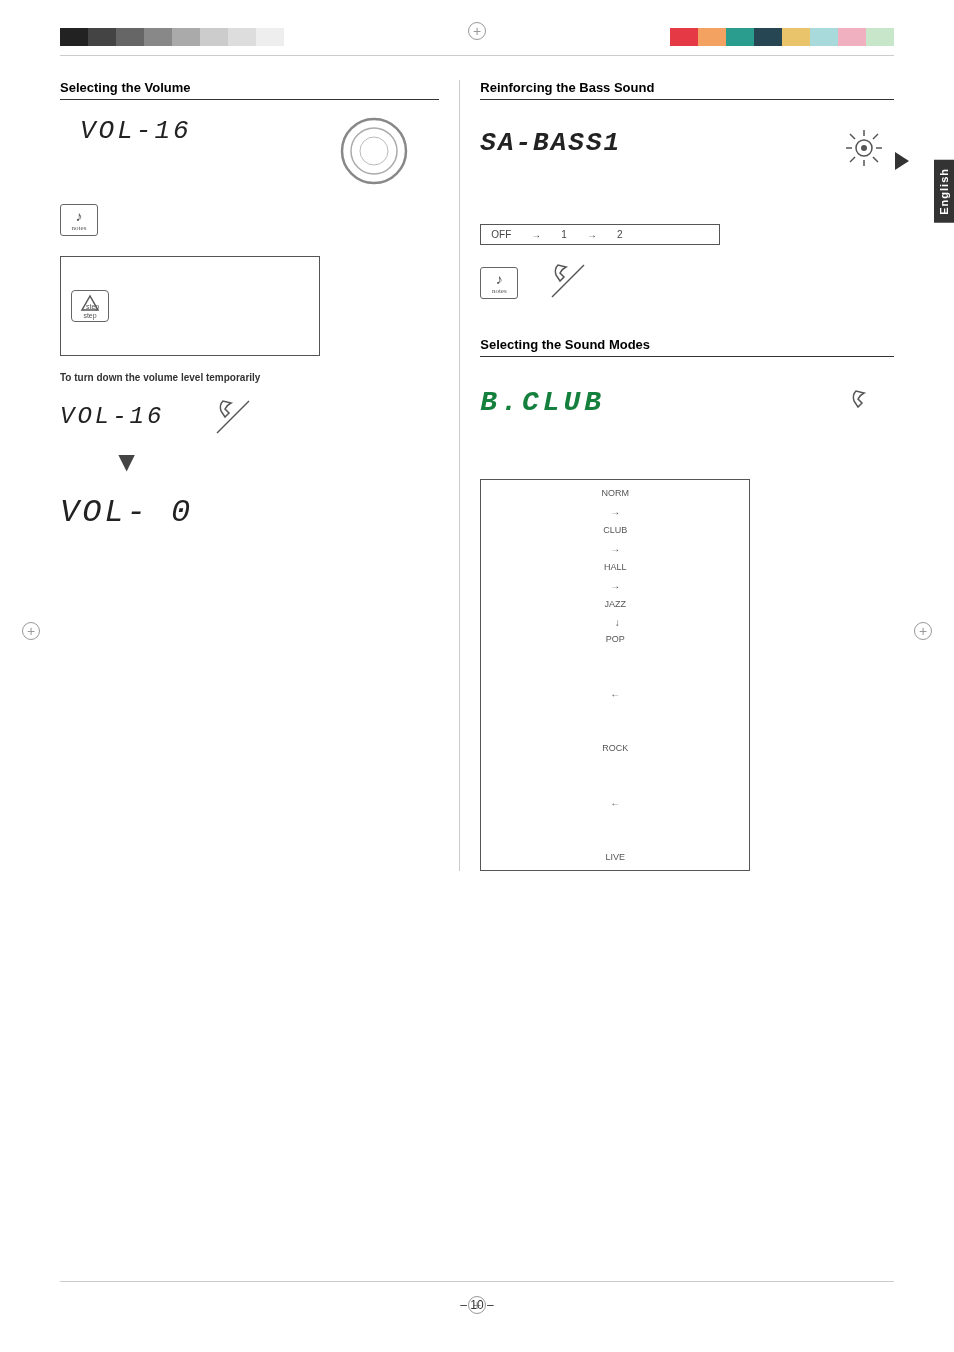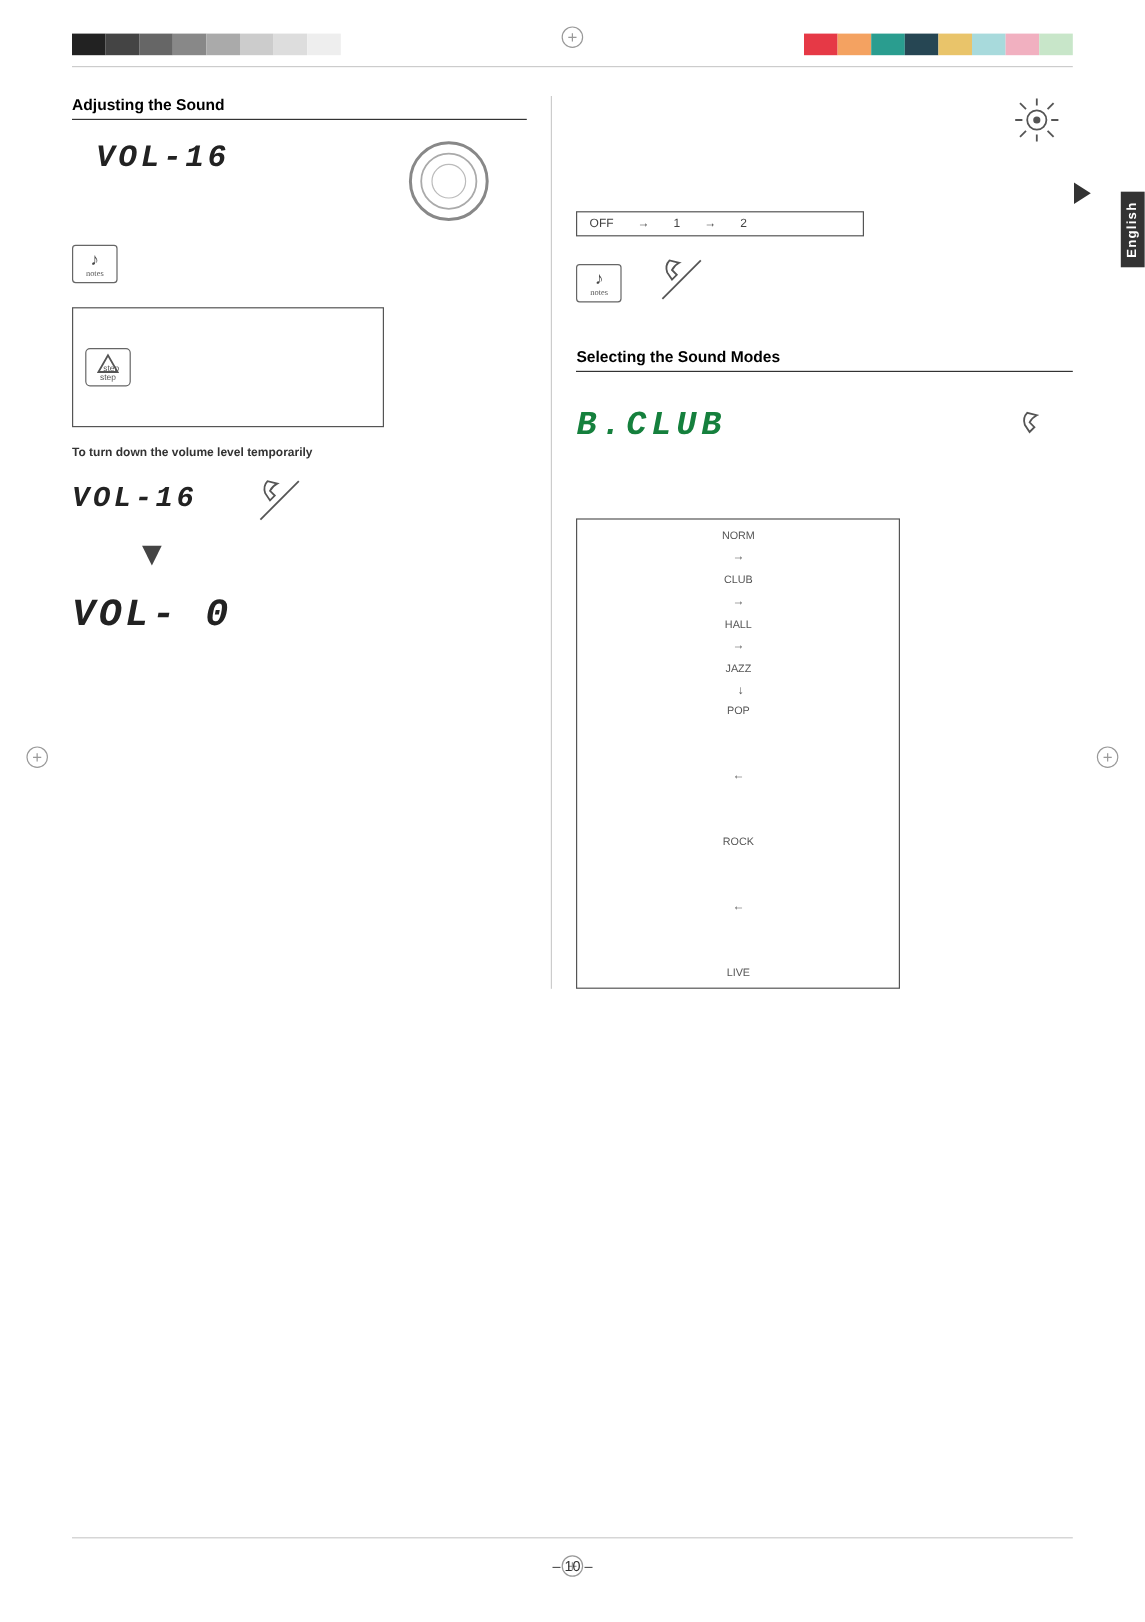--- a/index.html
+++ b/index.html
@@ -96,21 +96,21 @@
       font-weight: bold;
       border-bottom: 1px solid #333;
       padding-bottom: 4px;
       margin-bottom: 16px;
     }
 
     
     .lcd-display {
       font-family: 'Courier New', monospace;
       font-size: 28px;
-      font-weight: bold;
+      font-weight: normal;
       letter-spacing: 3px;
       color: #222;
       text-align: center;
       margin: 16px 0;
       font-style: italic;
     }
 
     
     .step-box {
       border: 1.5px solid #555;
@@ -288,21 +288,21 @@
   <span>English</span>
 </div>
 
 <div style="position:absolute;top:152px;right:45px;width:0;height:0;border-left:14px solid #333;border-top:9px solid transparent;border-bottom:9px solid transparent;"></div>
 
 <div class="main-content">
   <div class="columns">
 
     <div class="col-left">
       <div class="section-title">
-        <span>Adjusting the Sound</span>
+        <span>Selecting the Volume</span>
       </div>
 
       <div class="vol-section relative-wrap" style="min-height:80px;">
         <div class="lcd-display" style="text-align:left;margin-left:20px;font-size:26px;">
           <span>VOL-16</span>
         </div>
 
         <div style="position:absolute;right:30px;top:0px;">
           <svg width="70" height="70" viewBox="0 0 70 70">
             <circle cx="35" cy="35" r="32" fill="none" stroke="#888" stroke-width="2.5"></circle>
@@ -350,38 +350,46 @@
               <line x1="2" y1="36" x2="34" y2="4" stroke="#555" stroke-width="1.5"></line>
             </svg>
           </div>
         </div>
       </div>
     </div>
 
     <div class="col-right">
 
       <div>
+        <div class="section-title">
+          <span>Reinforcing the Bass Sound</span>
+        </div>
 
         <div class="relative-wrap" style="min-height:80px;">
 
           <div style="position:absolute;right:10px;top:0px;">
             <svg width="40" height="40" viewBox="0 0 40 40">
               <circle cx="20" cy="20" r="8" fill="none" stroke="#555" stroke-width="1.5"></circle>
               <line x1="20" y1="2" x2="20" y2="8" stroke="#555" stroke-width="1.5"></line>
               <line x1="20" y1="32" x2="20" y2="38" stroke="#555" stroke-width="1.5"></line>
               <line x1="2" y1="20" x2="8" y2="20" stroke="#555" stroke-width="1.5"></line>
               <line x1="32" y1="20" x2="38" y2="20" stroke="#555" stroke-width="1.5"></line>
               <line x1="6" y1="6" x2="11" y2="11" stroke="#555" stroke-width="1.5"></line>
               <line x1="29" y1="29" x2="34" y2="34" stroke="#555" stroke-width="1.5"></line>
               <line x1="34" y1="6" x2="29" y2="11" stroke="#555" stroke-width="1.5"></line>
               <line x1="6" y1="34" x2="11" y2="29" stroke="#555" stroke-width="1.5"></line>
               <circle cx="20" cy="20" r="3" fill="#555"></circle>
             </svg>
           </div>
 
+          <div style="margin-top:28px;">
+            <div class="bass-display">
+              <span>SA-BASS1</span>
+            </div>
+          </div>
         </div>
 
         <div class="button-row" style="margin-top:16px;text-align:center;">
           <span class="button-item">OFF</span>
           <span class="button-item">→</span>
           <span class="button-item">1</span>
           <span class="button-item">→</span>
           <span class="button-item">2</span>
         </div>
 

